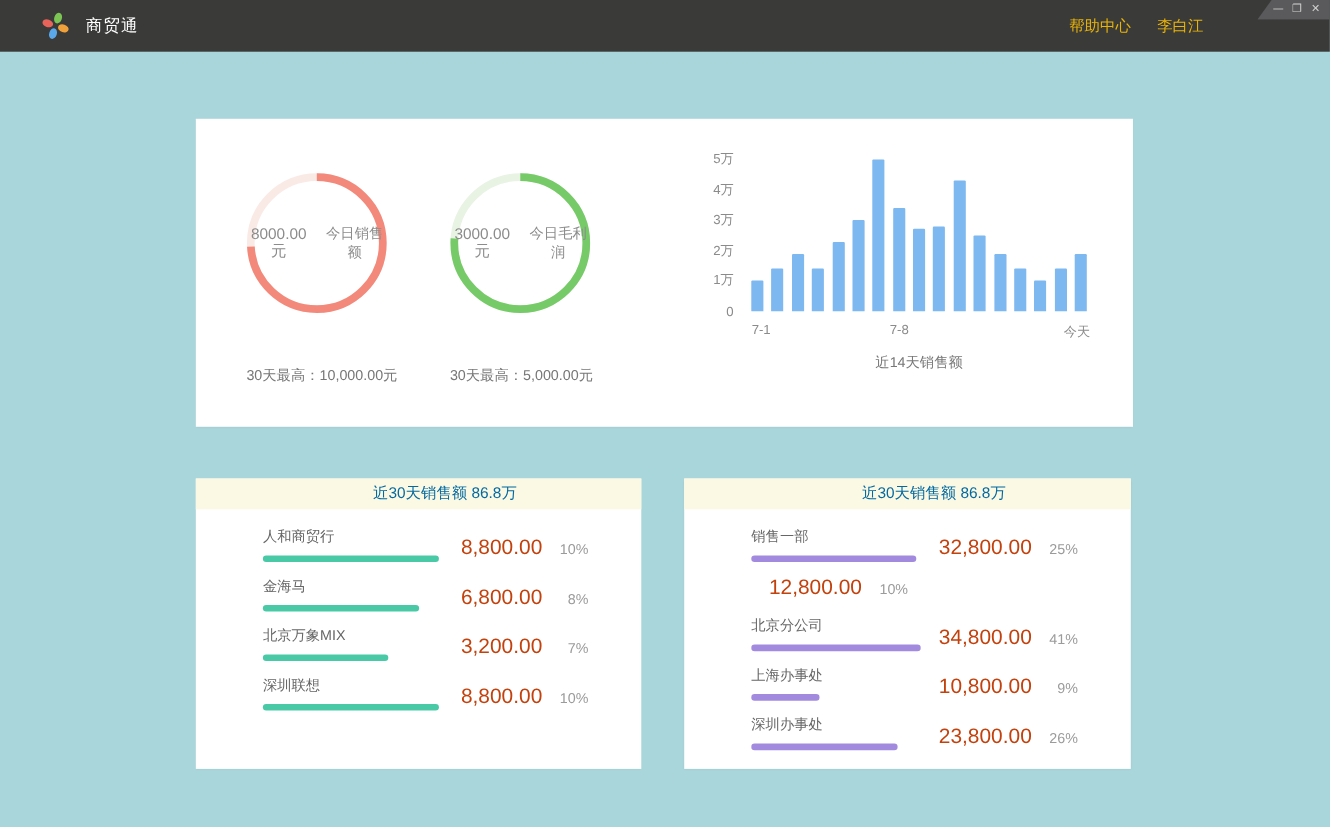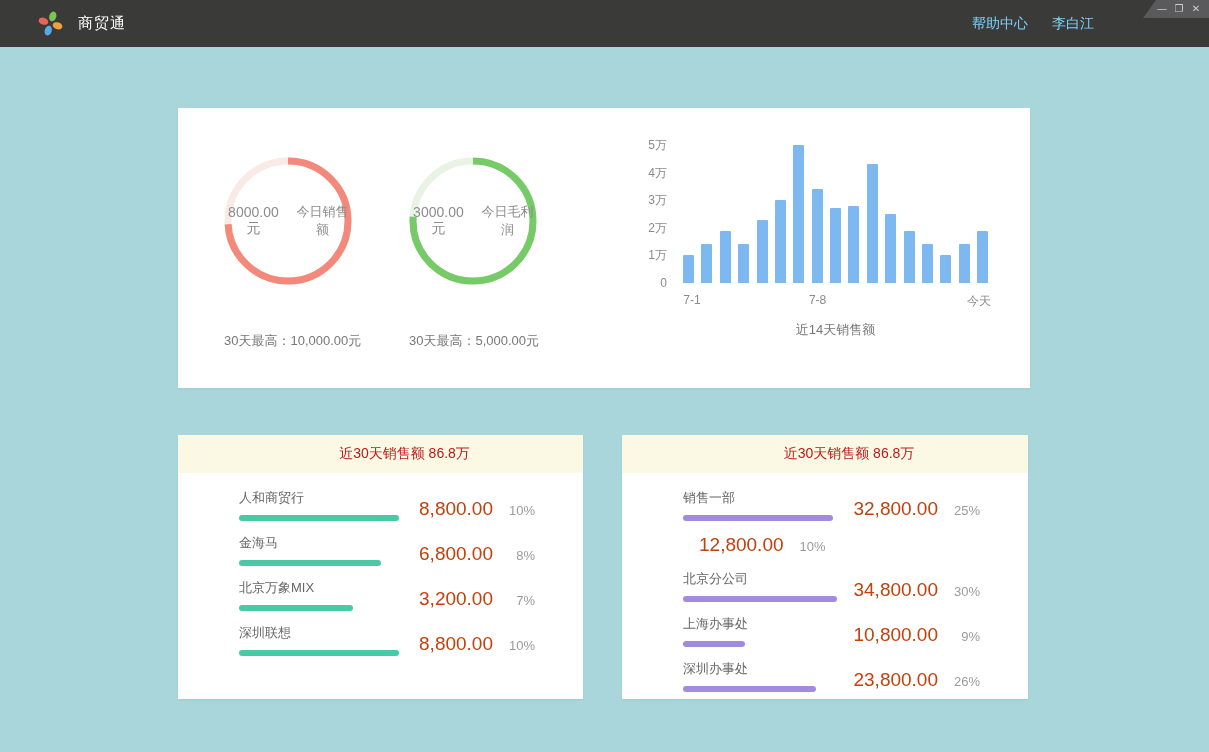--- a/index.html
+++ b/index.html
@@ -17,21 +17,21 @@
     background:#3a3a38;
     display:flex; align-items:center;
     padding-left:37px;
   }
   .logo { width:27px; height:27px; flex:0 0 auto; }
   .app-title { color:#ffffff; font-size:15px; letter-spacing:1px; margin-left:14px; }
   .appbar-right {
     margin-left:auto; margin-right:115px;
     display:flex; align-items:center; gap:24px;
   }
-  .appbar-link { color:#7dd3fc; font-size:14px; cursor:pointer; }
+  .appbar-link { color:#eab308; font-size:14px; cursor:pointer; }
 
   .win-controls {
     position:absolute; right:0; top:0; width:66px; height:18px;
     background:#5a5a5c;
     clip-path:polygon(13px 0, 100% 0, 100% 100%, 0 100%);
     display:flex; align-items:center; justify-content:flex-end;
     gap:7px; padding-right:8px; padding-left:14px;
   }
   .win-btn { color:#cfcfcf; font-size:10px; line-height:1; cursor:pointer;
              width:12px; text-align:center; font-family:"DejaVu Sans",sans-serif;}
@@ -77,23 +77,23 @@
     position:absolute; transform:translateX(-50%);
     font-size:12px; color:#8b8b8b; white-space:nowrap;
   }
   .chart-title {
     margin-left:39px; margin-top:10px; text-align:center;
     font-size:13px; color:#777777;
   }
 
   
   .rank-head {
-    height:38px; background:#fbf8e4;
+    height:28px; background:#fbf8e4;
     display:flex; align-items:center; justify-content:center;
-    font-size:14px; color:#b91c1c;padding-left:48px;
+    font-size:14px; color:#0369a1;padding-left:48px;
   }
   .rank-list { padding:16px 48px 0 38px;margin-left:23px; }
   .rank-row {
     display:flex; align-items:flex-end; justify-content:space-between;
     margin-bottom:13px;
   }
   .rank-left { flex:1; min-width:0; }
   .rank-name { font-size:13px; color:#666666; margin-bottom:8px; }
   .rank-bar-track { height:6px; }
   .rank-bar { height:6px; border-radius:3px; }
@@ -274,21 +274,21 @@
       </div>
       <div class="rank-row">
         <div class="rank-left">
           <div class="rank-name">北京分公司</div>
           <div class="rank-bar-track">
             <div class="rank-bar" style="width: 100%; background: rgb(162, 139, 223);"></div>
           </div>
         </div>
         <div class="rank-figs">
           <div class="rank-value">34,800.00</div>
-          <div class="rank-pct">30%</div>
+          <div class="rank-pct">41%</div>
         </div>
       </div>
       <div class="rank-row">
         <div class="rank-left">
           <div class="rank-name">上海办事处</div>
           <div class="rank-bar-track">
             <div class="rank-bar" style="width: 40%; background: rgb(162, 139, 223);"></div>
           </div>
         </div>
         <div class="rank-figs">

